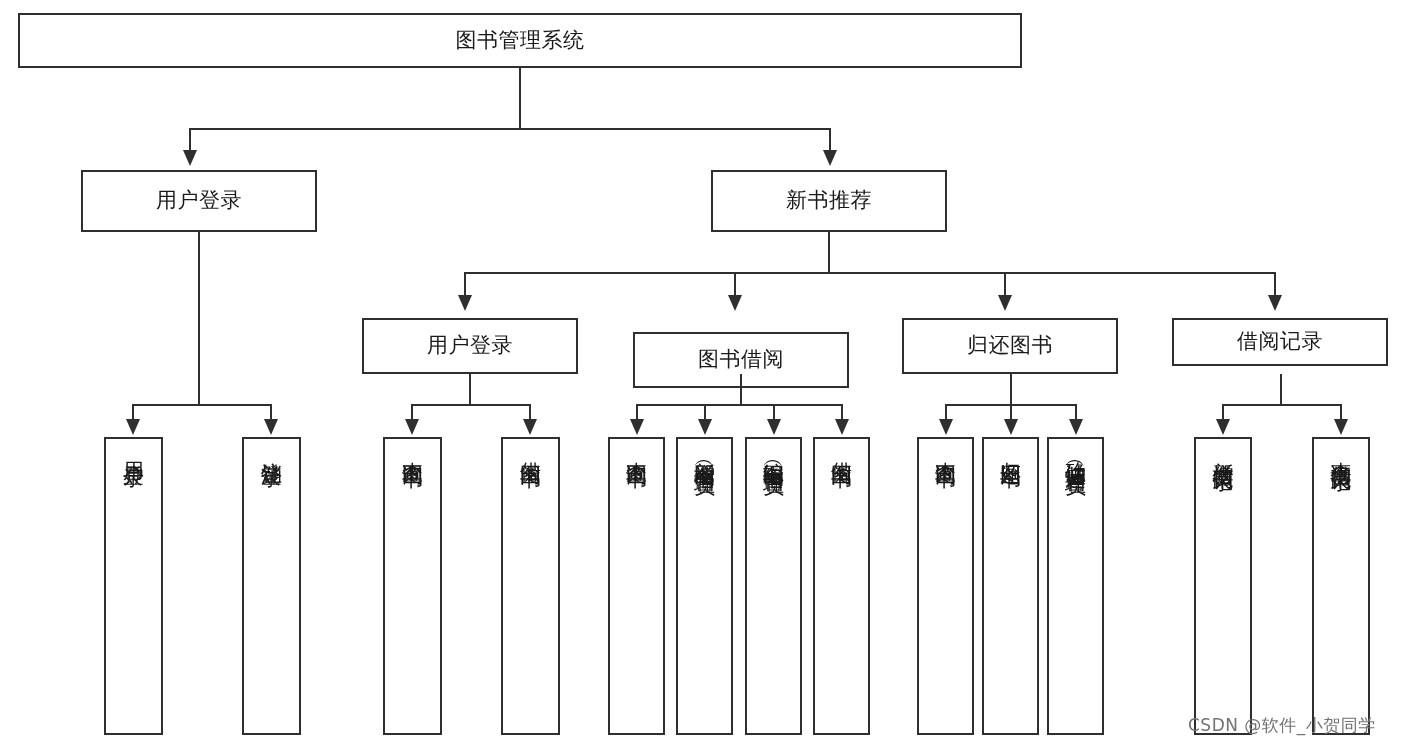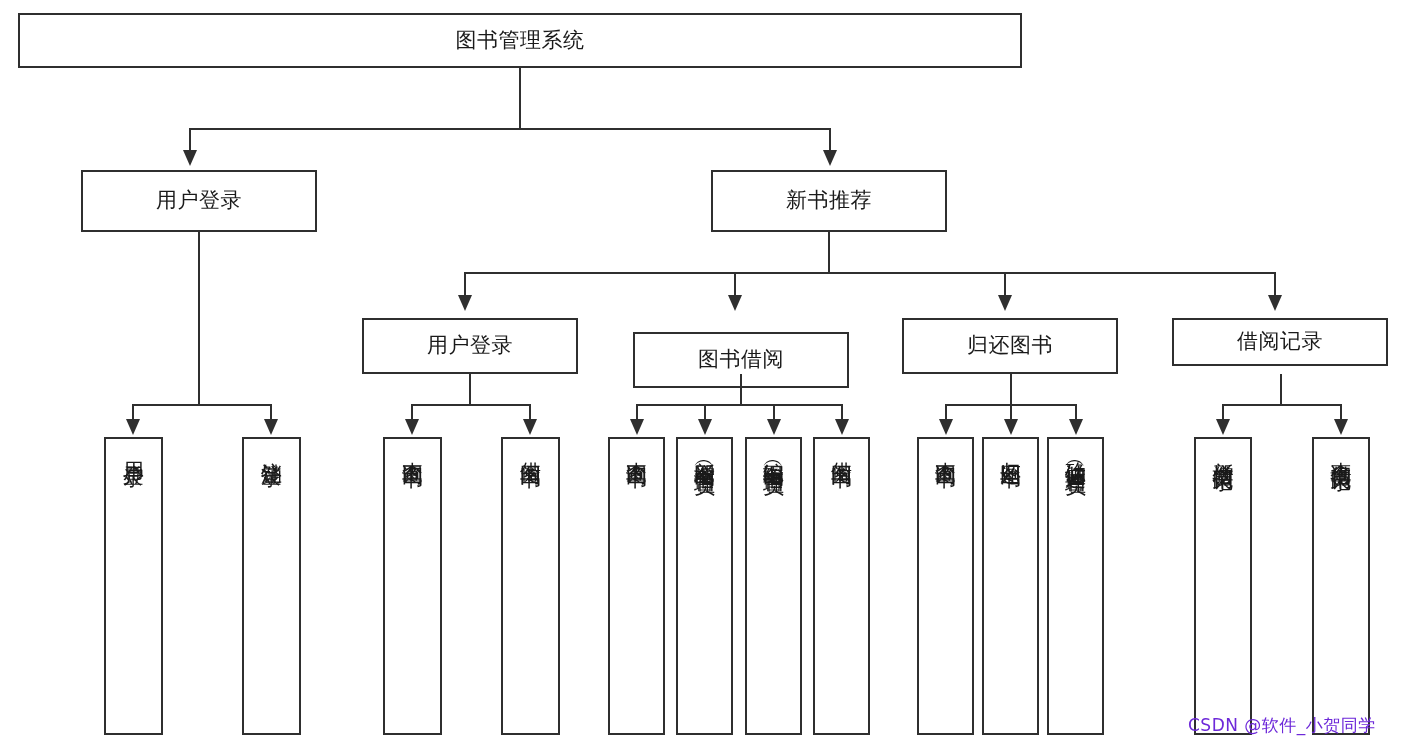--- a/index.html
+++ b/index.html
@@ -65,21 +65,21 @@
   .arrow {
     position: absolute;
     width: 0;
     height: 0;
     border-left: 7px solid transparent;
     border-right: 7px solid transparent;
     border-top: 16px solid #2f2f2f;
   }
   .watermark {
     position: absolute;
-    color: #6d28d9;
+    color: #737373;
     font-size: 17px;
     white-space: nowrap;
     letter-spacing: 0.5px;
     pointer-events: none;
   }
 </style>
 </head>
 <body>
 
 <div id="canvas">

